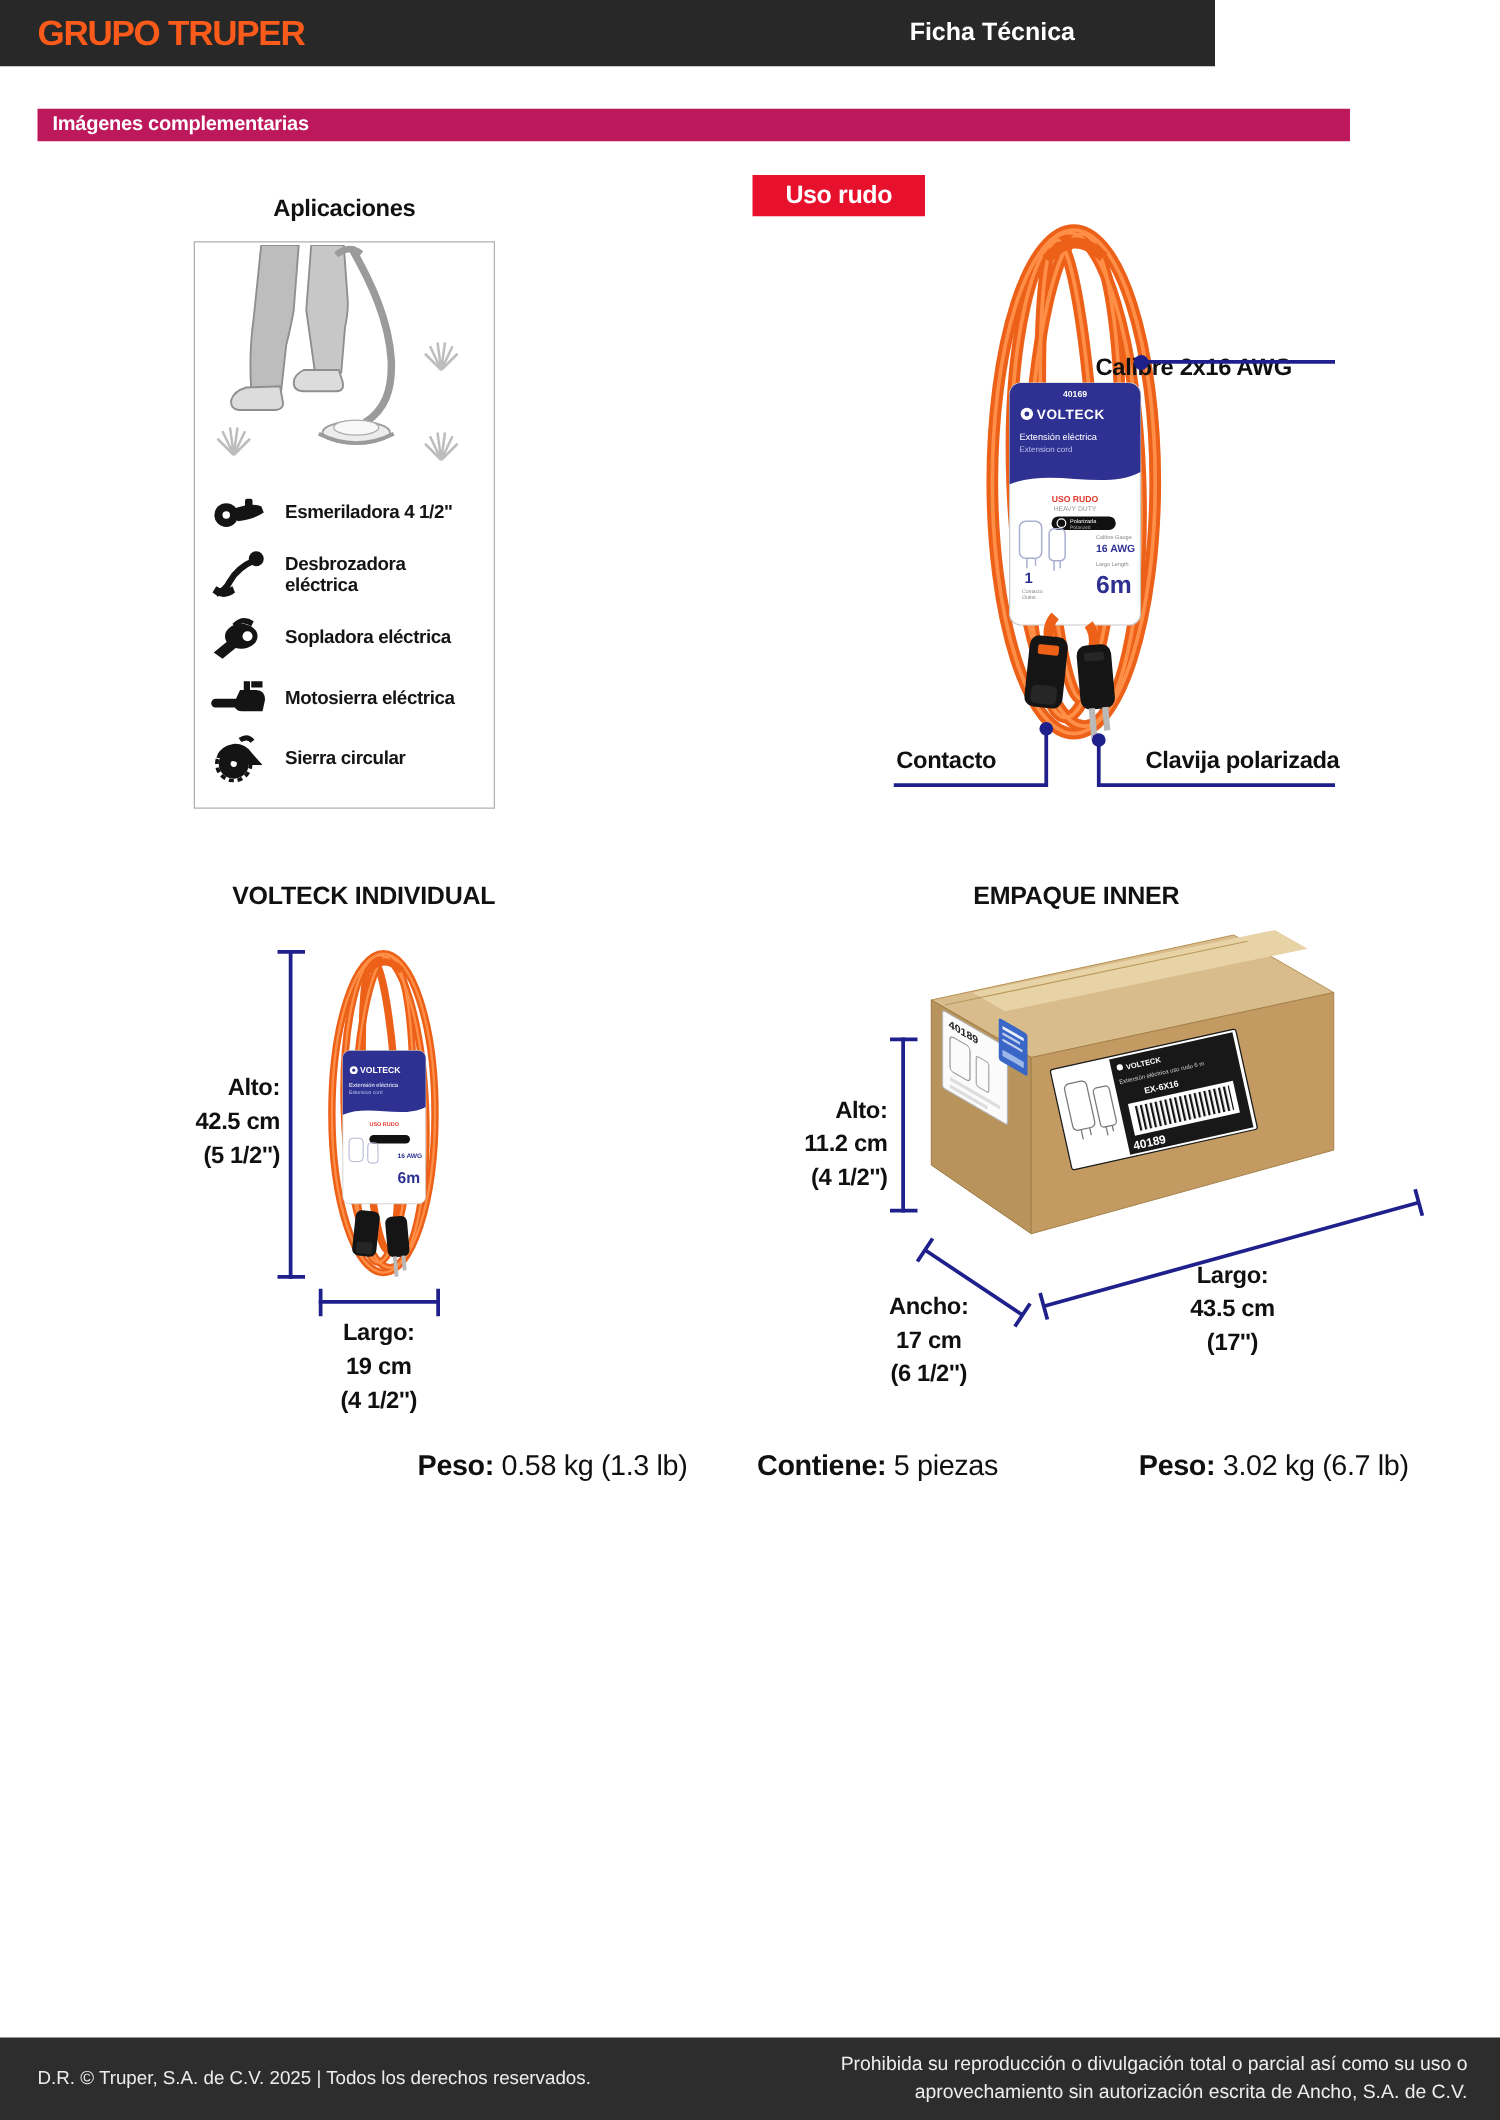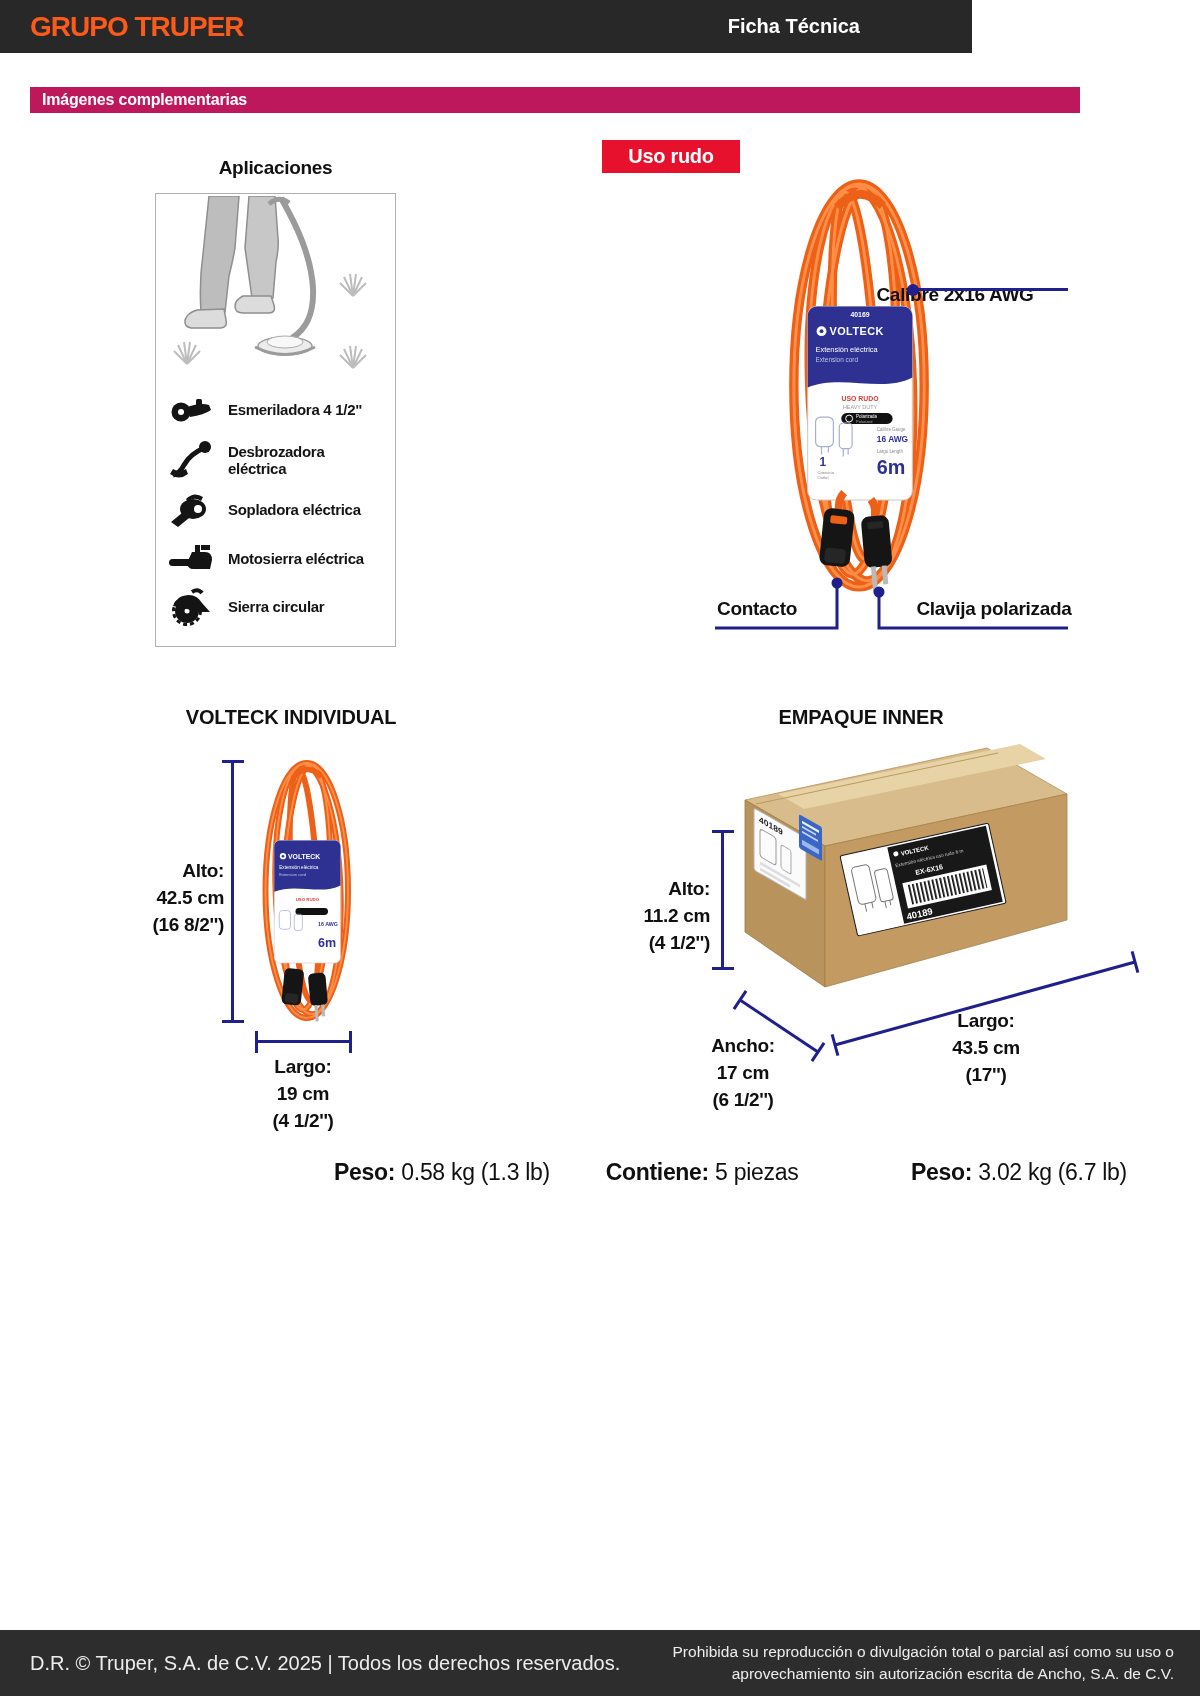--- a/index.html
+++ b/index.html
@@ -42,21 +42,21 @@
   .dimh::before { left:0; } .dimh::after { right:0; }
 
   .dim-label { position:absolute; font-size:19px; line-height:27px; font-weight:bold; color:#101010; letter-spacing:-0.3px; }
   .ta-r { text-align:right; } .ta-c { text-align:center; }
 
   .stat-line { position:absolute; top:1159px; width:280px; text-align:center; font-size:23px; color:#101010; letter-spacing:-0.3px; }
   .stat-line b { font-weight:bold; } .stat-line span { font-weight:normal; }
 
   
   .footer { position:absolute; left:0; top:1630px; width:1200px; height:66px; background:#2D2D2D; }
-  .footer-left { position:absolute; left:30px; top:0; line-height:66px; font-size:20px; color:#ededed; }
+  .footer-left { position:absolute; left:30px; top:0; line-height:66px; font-size:15px; color:#ededed; }
   .footer-right { position:absolute; right:26px; top:11px; text-align:right; font-size:15.5px; line-height:22px; color:#ededed; }
 
   svg text { font-family:"Liberation Sans", sans-serif; }
 </style>
 </head>
 <body>
 
 <div class="page">
 
   <div class="topbar">
@@ -221,21 +221,21 @@
   </svg>
   <div class="callout" style="left:677px; top:598px; width:160px;">Contacto</div>
   <div class="callout" style="left:894px; top:598px; width:200px;">Clavija polarizada</div>
 
   <div class="pack-title" style="left:155px; width:272px;">VOLTECK INDIVIDUAL</div>
 
   <div class="dimv" style="left:231px; top:760px; height:263px;"></div>
   <div class="dim-label ta-r" style="left:104px; top:857px; width:120px;">
     <div>Alto:</div>
     <div>42.5 cm</div>
-    <div>(16 8/2'')</div>
+    <div>(5 1/2'')</div>
   </div>
 
   <svg style="position:absolute; left:258px; top:753px;" width="100" height="270" viewBox="0 0 160 432">
     <g fill="none" stroke="#EC6018" stroke-width="9.5">
       <ellipse cx="78" cy="220" rx="66" ry="204"></ellipse>
       <ellipse cx="80" cy="218" rx="52" ry="200" transform="rotate(-2 80 218)"></ellipse>
       <ellipse cx="78" cy="215" rx="37" ry="196" transform="rotate(2 78 215)"></ellipse>
       <ellipse cx="74" cy="210" rx="21" ry="186" transform="rotate(-3 74 210)"></ellipse>
     </g>
     <g fill="none" stroke="#FF8E47" stroke-width="3">

